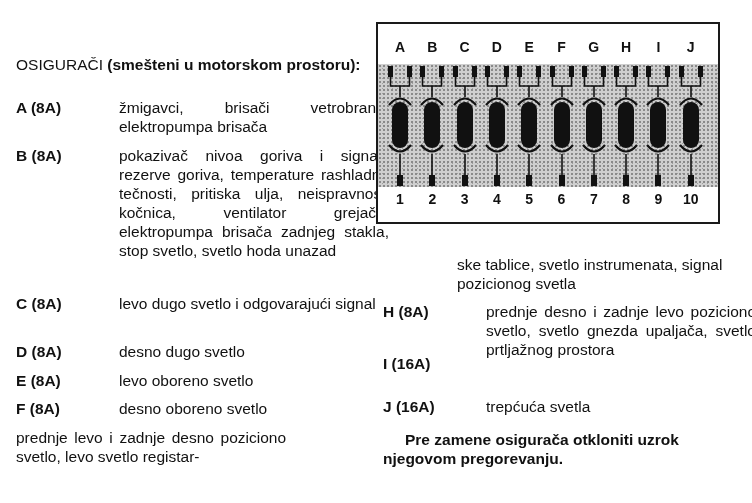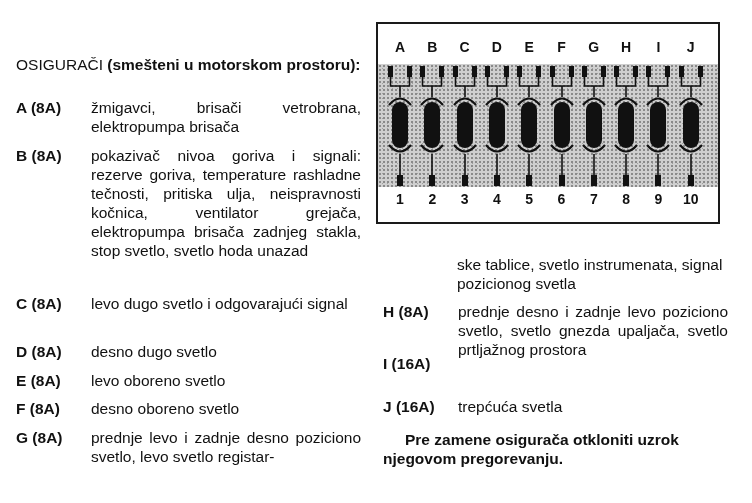--- a/index.html
+++ b/index.html
@@ -6,21 +6,21 @@
   body {
     width: 752px; height: 503px; position: relative; overflow: hidden;
     font-family: "Liberation Sans", sans-serif; color: #111;
   }
   .heading {
     position: absolute; left: 16px; top: 55px; width: 350px;
     font-size: 15.5px; line-height: 19px; font-weight: bold;
   }
   .heading .caps { font-weight: normal; }
   .entry {
-    position: absolute; display: flex; font-size: 15.5px; line-height: 19px;
+    position: absolute; display: flex; font-size: 15.5px; line-height: 19px; gap: 28px;
   }
   .entry .code { font-weight: bold; flex: 0 0 auto; }
   .entry .desc { text-align: justify; }
   .left .code { width: 75px; }
   .left .desc { width: 270px; }
   .right .code { width: 75px; }
   .right .desc { width: 270px; }
   .cont { position: absolute; left: 457px; font-size: 15.5px; line-height: 19px; width: 275px; }
   .note {
     position: absolute; left: 383px; top: 430px; width: 345px;
@@ -72,21 +72,20 @@
 </div>
 <div class="entry left" style="left:16px; top:371px;">
   <span class="code">E (8A)</span>
   <span class="desc">levo oboreno svetlo</span>
 </div>
 <div class="entry left" style="left:16px; top:399px;">
   <span class="code">F (8A)</span>
   <span class="desc">desno oboreno svetlo</span>
 </div>
 <div class="entry left" style="left:16px; top:428px;">
-  <span class="code">G (8A)</span>
   <span class="desc">prednje levo i zadnje desno poziciono svetlo, levo svetlo registar-</span>
 </div>
 
 <div class="fusebox">
   <div class="stipple"></div>
   <div id="fuse-slots">
       <div class="fuse-label" style="left: 12px;">A</div>
       <div class="fuse-num" style="left: 12px;">1</div>
       <svg class="fuse-svg" width="30" height="125" viewBox="0 0 30 125" style="left: 7px;">
         <rect x="3" y="2" width="5" height="11" fill="#111"></rect>

